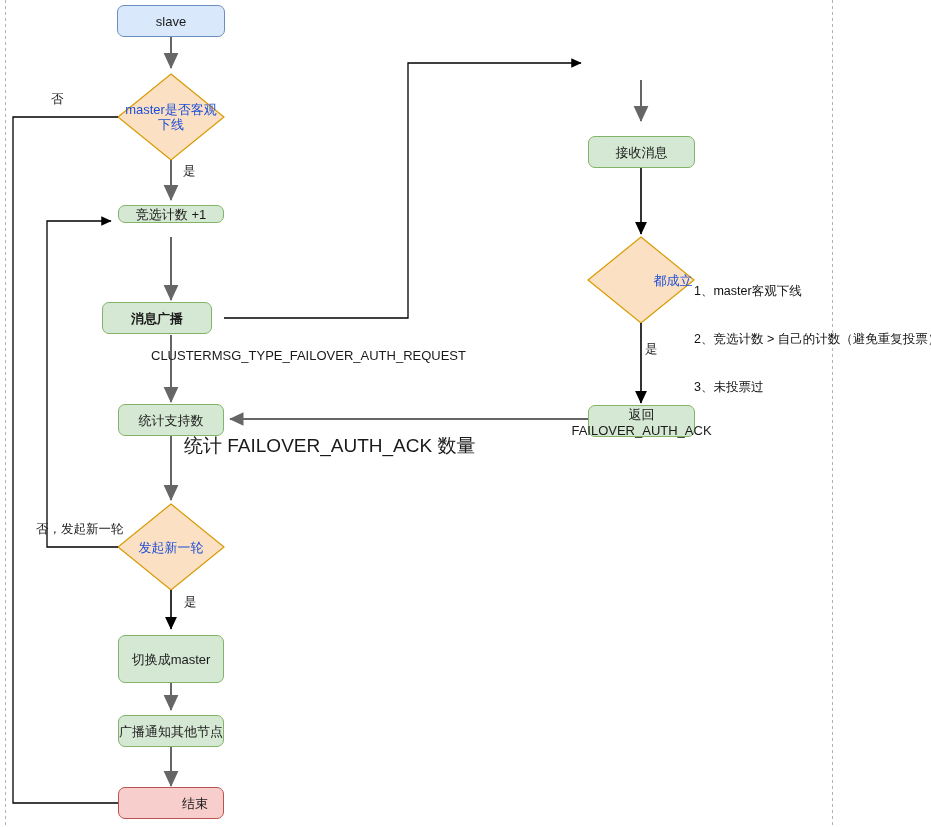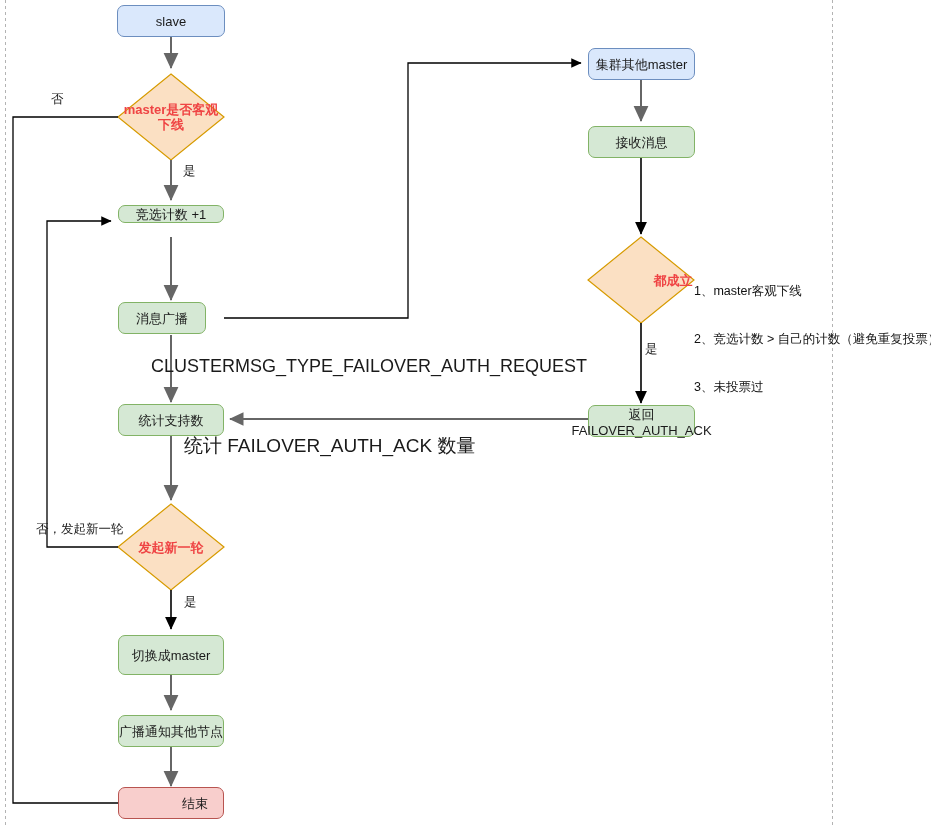--- a/index.html
+++ b/index.html
@@ -56,23 +56,22 @@
     overflow: visible;
   }
   .diamond-label {
     position: absolute;
     display: flex;
     align-items: center;
     justify-content: center;
     text-align: center;
     font-size: 13px;
     line-height: 15px;
-    color: #ef4444;
+    color: #1d4ed8;
     pointer-events: none;
-    font-weight: bold;
   }
   .edge-label {
     position: absolute;
     font-size: 12.5px;
     line-height: 15px;
     color: #1a1a1a;
     white-space: nowrap;
   }
   .note {
     position: absolute;
@@ -143,66 +142,63 @@
 
   <div class="diamond-label" style="left:110px; top:98px; width:122px; height:38px; flex-direction:column;">
     <span>master是否客观</span>
     <span>下线</span>
   </div>
 
   <div class="node proc" style="left:118px; top:205px; width:106px; height:18px;">
     <span>竞选计数 +1</span>
   </div>
 
-  <div class="node proc" style="left:118px; top:302px; width:88px; height:32px;">
+  <div class="node proc" style="left:102px; top:302px; width:110px; height:32px;font-weight:bold;">
     <span>消息广播</span>
   </div>
 
   <div class="node proc" style="left:118px; top:404px; width:106px; height:32px;text-align:center;">
     <span>统计支持数</span>
   </div>
 
   <div class="diamond-label" style="left:110px; top:538px; width:122px; height:18px;">
     <span>发起新一轮</span>
   </div>
 
-  <div class="node proc" style="left:118px; top:635px; width:106px; height:40px;">
+  <div class="node proc" style="left:118px; top:635px; width:106px; height:48px;">
     <span>切换成master</span>
   </div>
 
   <div class="node proc" style="left:118px; top:715px; width:106px; height:32px;">
     <span>广播通知其他节点</span>
   </div>
 
   <div class="node endnode" style="left:118px; top:787px; width:106px; height:32px;padding-left:48px;">
     <span>结束</span>
   </div>
 
-  <div class="node start" style="left:588px; top:48px; width:107px; height:32px;">
-    <span>集群其他master</span>
-  </div>
-
-  <div class="node proc" style="left:588px; top:126px; width:107px; height:32px;justify-content:center;">
+
+  <div class="node proc" style="left:588px; top:136px; width:107px; height:32px;justify-content:center;">
     <span>接收消息</span>
   </div>
 
   <div class="diamond-label" style="left:620px; top:271px; width:106px; height:18px;">
     <span>都成立</span>
   </div>
 
   <div class="node proc overflowlabel" style="left:588px; top:405px; width:107px; height:32px; flex-direction:column; justify-content:flex-start;">
     <span style="margin-top:1px;">返回</span>
     <span style="position:absolute; top:17px; left:50%; transform:translateX(-50%);">FAILOVER_AUTH_ACK</span>
   </div>
 
   <div class="edge-label" style="left:51px; top:92px;">否</div>
 
   <div class="edge-label" style="left:183px; top:164px;">是</div>
 
-  <div class="edge-label" style="left:151px; top:359px; font-size:18px;">CLUSTERMSG_TYPE_FAILOVER_AUTH_REQUEST</div>
+  <div class="edge-label" style="left:151px; top:348px; font-size:13px;">CLUSTERMSG_TYPE_FAILOVER_AUTH_REQUEST</div>
 
   <div class="edge-label" style="left:184px; top:438px; font-size:19px;">统计 FAILOVER_AUTH_ACK 数量</div>
 
   <div class="edge-label" style="left:36px; top:522px;">否，发起新一轮</div>
 
   <div class="edge-label" style="left:184px; top:595px;">是</div>
 
   <div class="edge-label" style="left:645px; top:342px;">是</div>
 
   <div class="note" style="left:694px; top:251px;">

